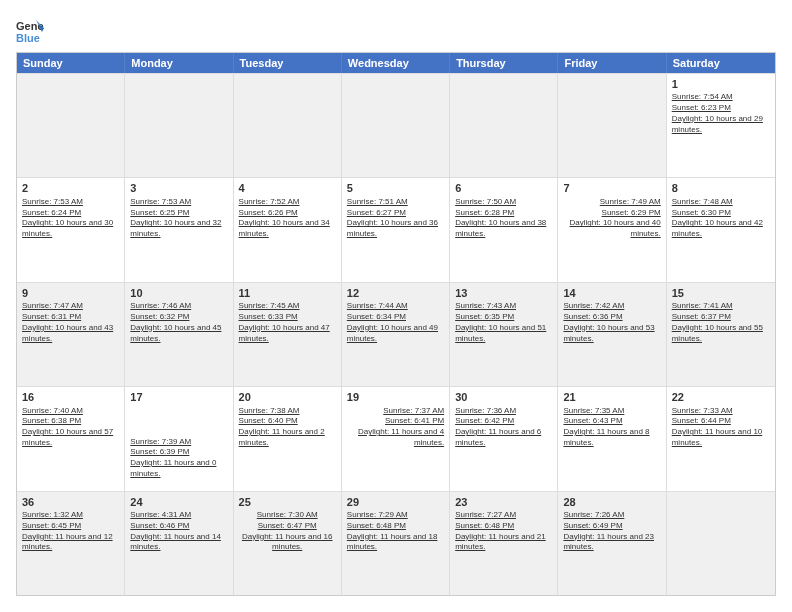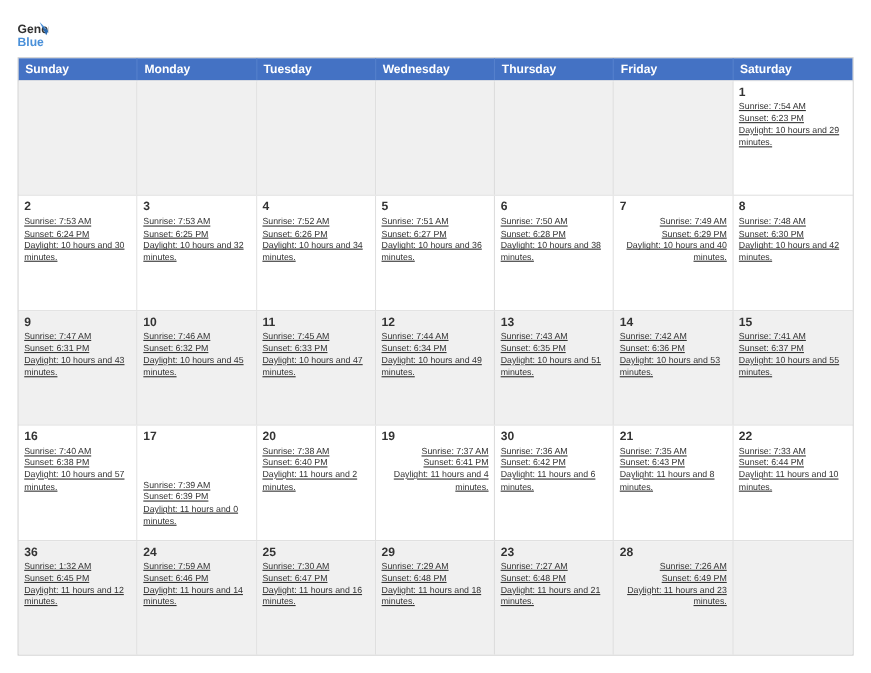--- a/index.html
+++ b/index.html
@@ -282,45 +282,45 @@
         </div>
         <div class="cal-row">
           <div class="cal-cell shaded">
             <span class="day-num">36</span>
             <div class="info" style="white-space: pre-line;">Sunrise: 1:32 AM
 Sunset: 6:45 PM
 Daylight: 11 hours and 12 minutes.</div>
           </div>
           <div class="cal-cell shaded">
             <span class="day-num">24</span>
-            <div class="info" style="white-space: pre-line;">Sunrise: 7:59 AM
+            <div class="info" style="white-space: pre-line;">Sunrise: 4:31 AM
 Sunset: 6:46 PM
 Daylight: 11 hours and 14 minutes.</div>
           </div>
           <div class="cal-cell shaded">
             <span class="day-num">25</span>
-            <div class="info" style="white-space: pre-line;">Sunrise: 7:30 AM
+            <div class="info" style="white-space: pre-line; text-align: center;">Sunrise: 7:30 AM
 Sunset: 6:47 PM
 Daylight: 11 hours and 16 minutes.</div>
           </div>
           <div class="cal-cell shaded">
             <span class="day-num">29</span>
             <div class="info" style="white-space: pre-line;">Sunrise: 7:29 AM
 Sunset: 6:48 PM
 Daylight: 11 hours and 18 minutes.</div>
           </div>
           <div class="cal-cell shaded">
             <span class="day-num">23</span>
             <div class="info" style="white-space: pre-line;">Sunrise: 7:27 AM
 Sunset: 6:48 PM
 Daylight: 11 hours and 21 minutes.</div>
           </div>
           <div class="cal-cell shaded">
             <span class="day-num">28</span>
-            <div class="info" style="white-space: pre-line; text-align: right;">Sunrise: 7:26 AM
+            <div class="info" style="white-space: pre-line;">Sunrise: 7:26 AM
 Sunset: 6:49 PM
 Daylight: 11 hours and 23 minutes.</div>
           </div>
           <div class="cal-cell shaded empty"></div>
         </div>
       </div>
   </div>
 </div>
 
 </body></html>

